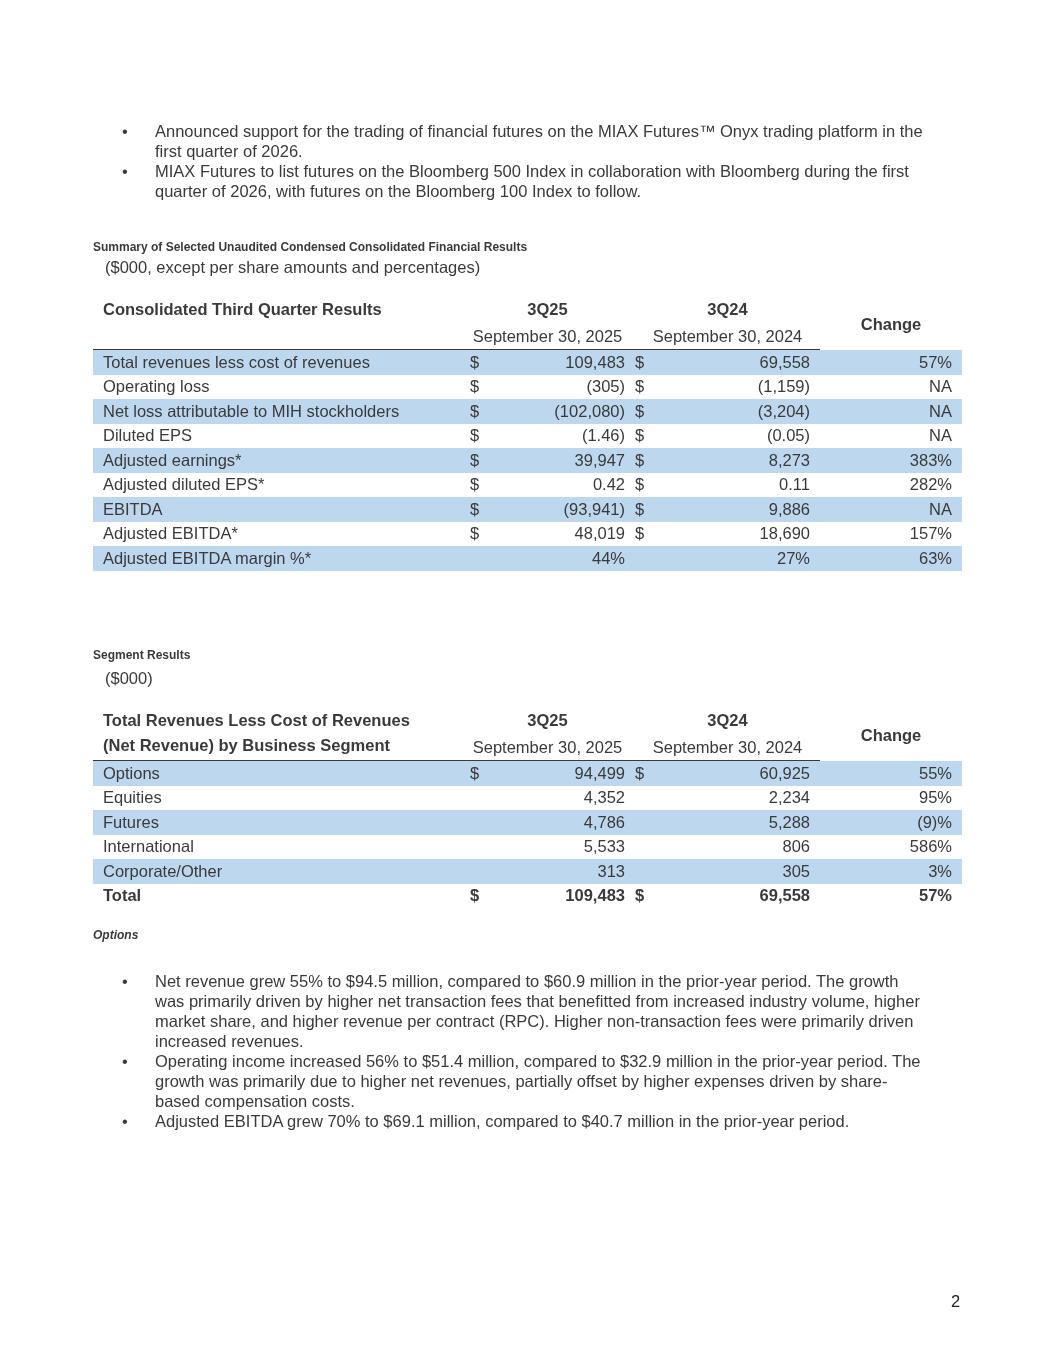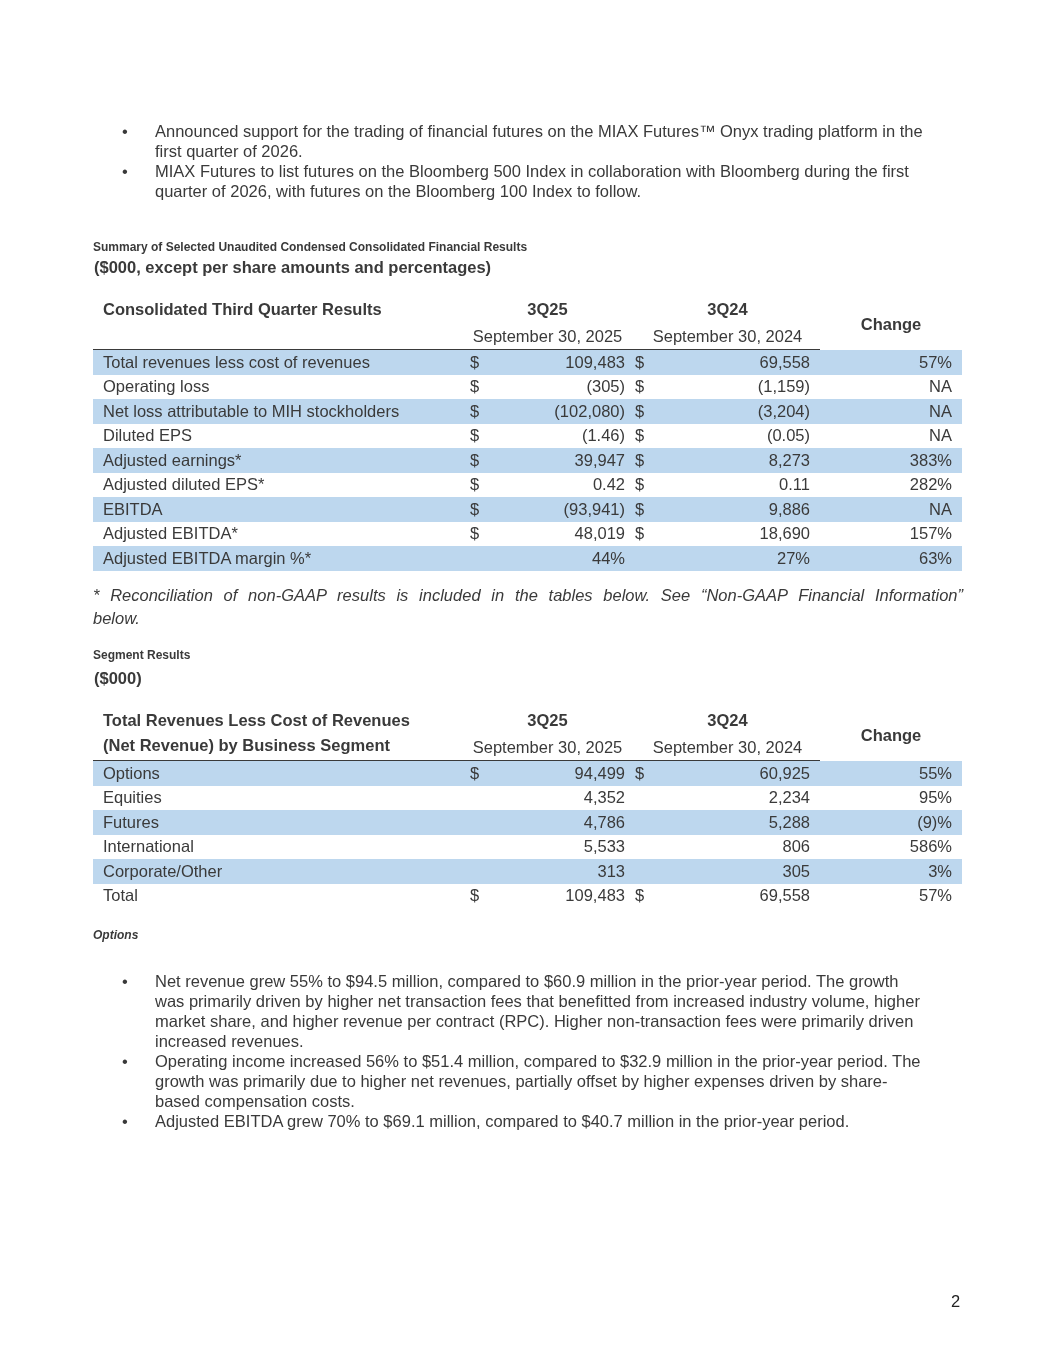--- a/index.html
+++ b/index.html
@@ -5,36 +5,36 @@
   html, body { margin: 0; padding: 0; background: #ffffff; }
   body {
     width: 1055px; height: 1365px; position: relative; overflow: hidden;
     font-family: "Liberation Sans", sans-serif; color: #3a3a3a; font-size: 16.5px;
   }
   .page { position: absolute; left: 0; top: 0; width: 1055px; height: 1365px; }
   .bullets { position: absolute; left: 93px; width: 870px; margin: 0; padding: 0; list-style: none; }
   .bullets li { position: relative; padding-left: 62px; line-height: 20px; }
   .bullets li .dot { position: absolute; left: 29px; top: 0; }
   .heading { position: absolute; left: 93px; font-weight: bold; font-size: 12px; line-height: 20px; color: #3a3a3a; }
-  .subheading { position: absolute; left: 94px; font-size: 16.5px; line-height: 20px; font-weight: bold; }
+  .subheading { position: absolute; left: 105px; font-size: 16.5px; line-height: 20px; }
   table.fin { position: absolute; left: 93px; width: 869px; border-collapse: collapse; font-size: 16.5px; }
   table.fin td, table.fin th { padding: 0 10px; height: 24.5px; white-space: nowrap; }
   table.fin th { font-weight: bold; text-align: left; vertical-align: top; }
   .hdr-row th, .hdr-row td { height: 23px; }
   .hdr-sub td { height: 23px; }
   .hdr-last td, .hdr-last th { border-bottom: 1.5px solid #3a3a3a; }
   .shade td { background: #bdd7ee; }
   .c-label { width: 347px; text-align: left; }
   .c-cur1 { width: 10px; text-align: left; padding-right: 0 !important; }
   .c-val1 { width: 135px; text-align: right; margin-top: 43px; }
   .c-cur2 { width: 10px; text-align: left; padding-left: 0 !important; padding-right: 0 !important; }
   .c-val2 { width: 155px; text-align: right; }
   .c-chg { text-align: right; }
   .center { text-align: center !important; }
-  .bold td { font-weight: normal; }
+  .bold td { font-weight: bold; }
   .note { position: absolute; left: 93px; width: 870px; font-style: italic; line-height: 23px; text-align: justify; text-align-last: left; }
   .pagenum { position: absolute; left: 951px; top: 1292px; font-size: 16.5px; color: #222; }
 </style>
 </head>
 <body>
 
 <div class="page">
 
   <ul class="bullets" style="top:121px;">
     <li>
@@ -133,24 +133,20 @@
       <td class="c-label">Adjusted EBITDA margin %*</td>
       <td class="c-cur1"></td>
       <td class="c-val1">44%</td>
       <td class="c-cur2"></td>
       <td class="c-val2">27%</td>
       <td class="c-chg">63%</td>
     </tr>
   </tbody>
     </table>
 
-  <div class="note" style="top:584px;">
-    <div style="text-align:justify;text-align-last:justify;">* Reconciliation of non-GAAP results is included in the tables below. See “Non-GAAP Financial Information”</div>
-    <div>below.</div>
-  </div>
 
   <div class="heading" style="top:645px;">Segment Results</div>
   <div class="subheading" style="top:668px;">($000)</div>
 
   <table class="fin" style="top:711px;">
     <tbody>
         <tr class="hdr-row">
       <th class="c-label">Total Revenues Less Cost of Revenues</th>
       <th class="center" colspan="2">3Q25</th>
       <th class="center" colspan="2">3Q24</th>

